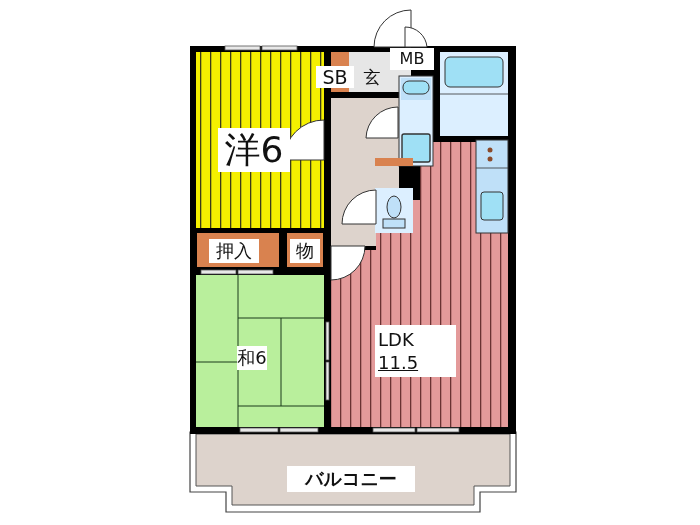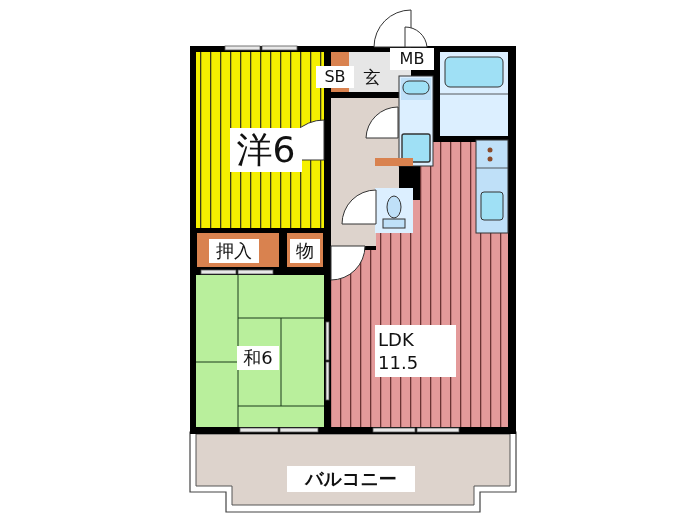--- a/index.html
+++ b/index.html
@@ -98,32 +98,32 @@
     <rect x="280" y="428" width="38" height="4"></rect>
     <rect x="373" y="428" width="42" height="4"></rect>
     <rect x="417" y="428" width="42" height="4"></rect>
     <rect x="201" y="270" width="35" height="4"></rect>
     <rect x="238" y="270" width="35" height="4"></rect>
     <rect x="326" y="322" width="3" height="38"></rect>
     <rect x="326" y="362" width="3" height="38"></rect>
   </g>
 </svg>
 
-<div class="label" style="left:218px;top:128px;width:72px;height:44px;font-size:36px;margin-left:12px;">洋6</div>
+<div class="label" style="left:218px;top:128px;width:72px;height:44px;font-size:36px;">洋6</div>
 
-<div class="label" style="left:237px;top:346px;width:42px;height:24px;font-size:18px;">和6</div>
+<div class="label" style="left:237px;top:346px;width:30px;height:24px;font-size:18px;">和6</div>
 
 <div class="label" style="left:375px;top:325px;width:78px;height:52px;flex-direction:column;align-items:flex-start;padding-left:3px;font-size:18px;">
   <span style="display:block;line-height:24px;">LDK</span>
-  <span style="display:block;line-height:22px;">11.5</span>
+  <span style="display:block;line-height:22px;text-decoration:underline;">11.5</span>
 </div>
 
 <div class="label" style="left:209px;top:239px;width:50px;height:24px;font-size:18px;text-align:center;">押入</div>
 
 <div class="label" style="left:290px;top:239px;width:30px;height:24px;font-size:18px;">物</div>
 
-<div class="label" style="left:316px;top:66px;width:38px;height:22px;font-size:16px;">SB</div>
+<div class="label" style="left:316px;top:66px;width:38px;height:22px;font-size:19px;">SB</div>
 
 <div class="label" style="left:360px;top:66px;width:24px;height:22px;font-size:17px;background:transparent;">玄</div>
 
 <div class="label" style="left:390px;top:48px;width:44px;height:22px;font-size:16px;">MB</div>
 
 <div class="label" style="left:287px;top:466px;width:128px;height:26px;font-size:18px;font-weight:bold;">バルコニー</div>
 
 </body></html>

